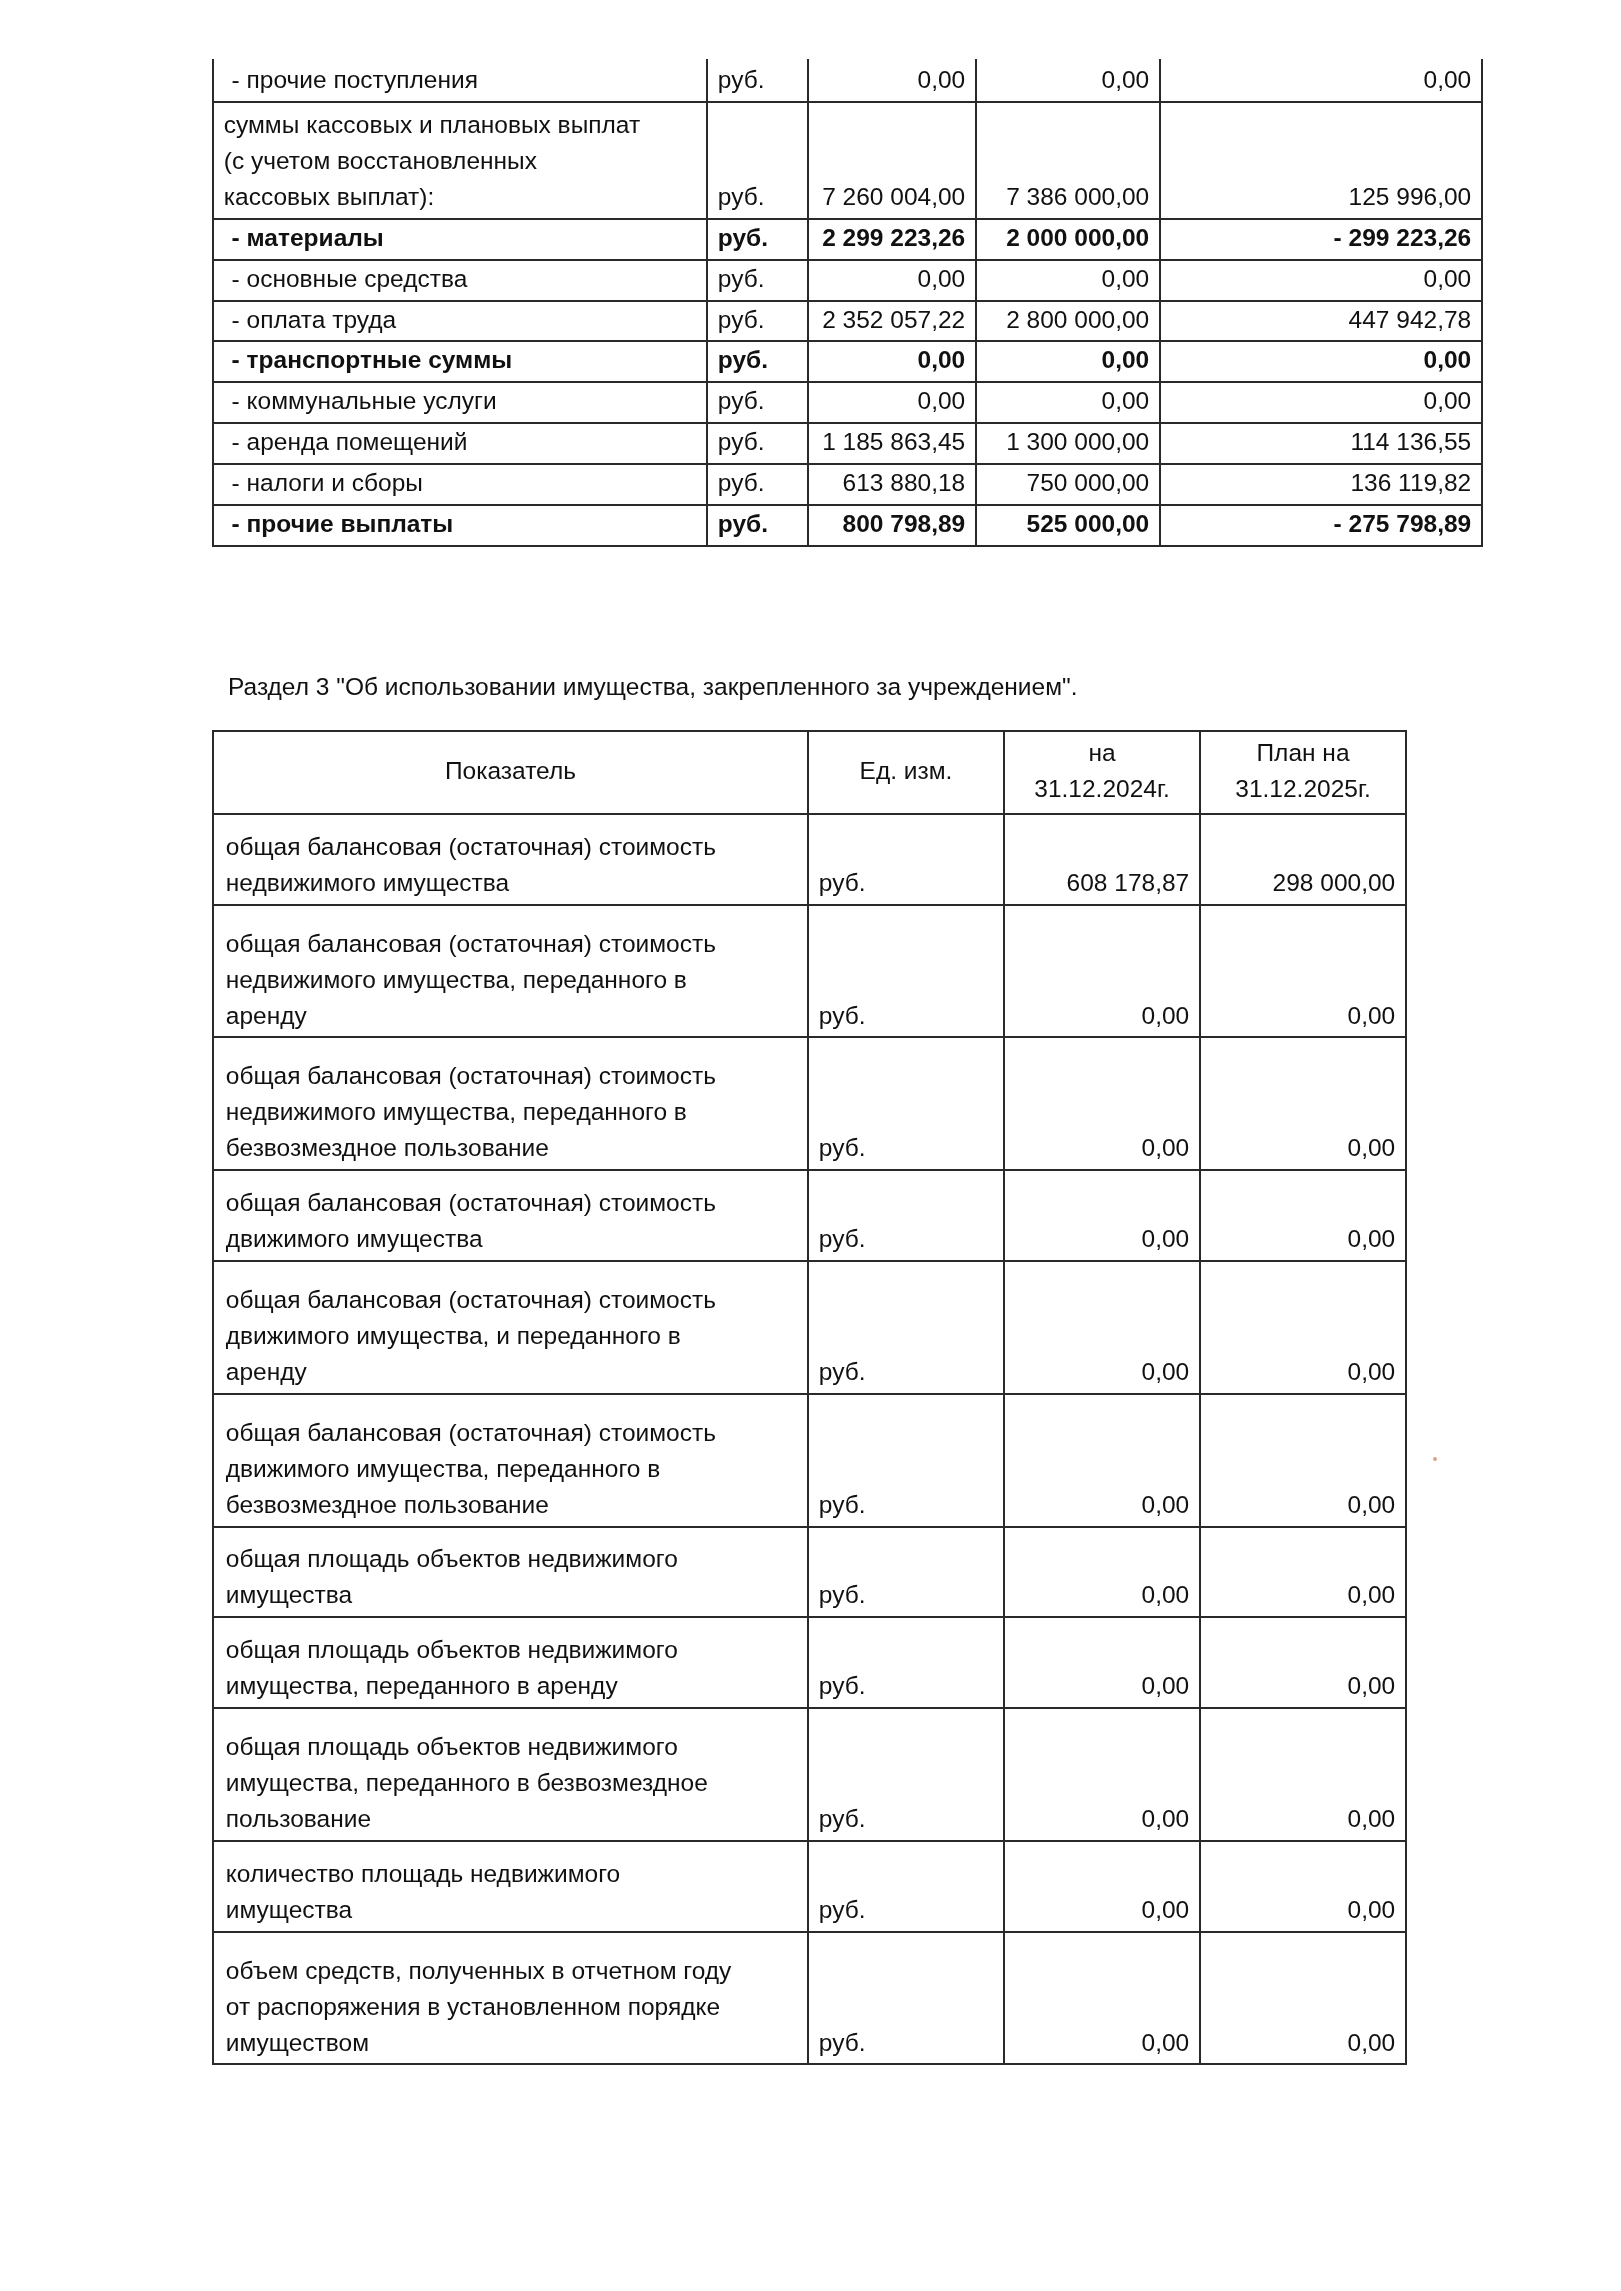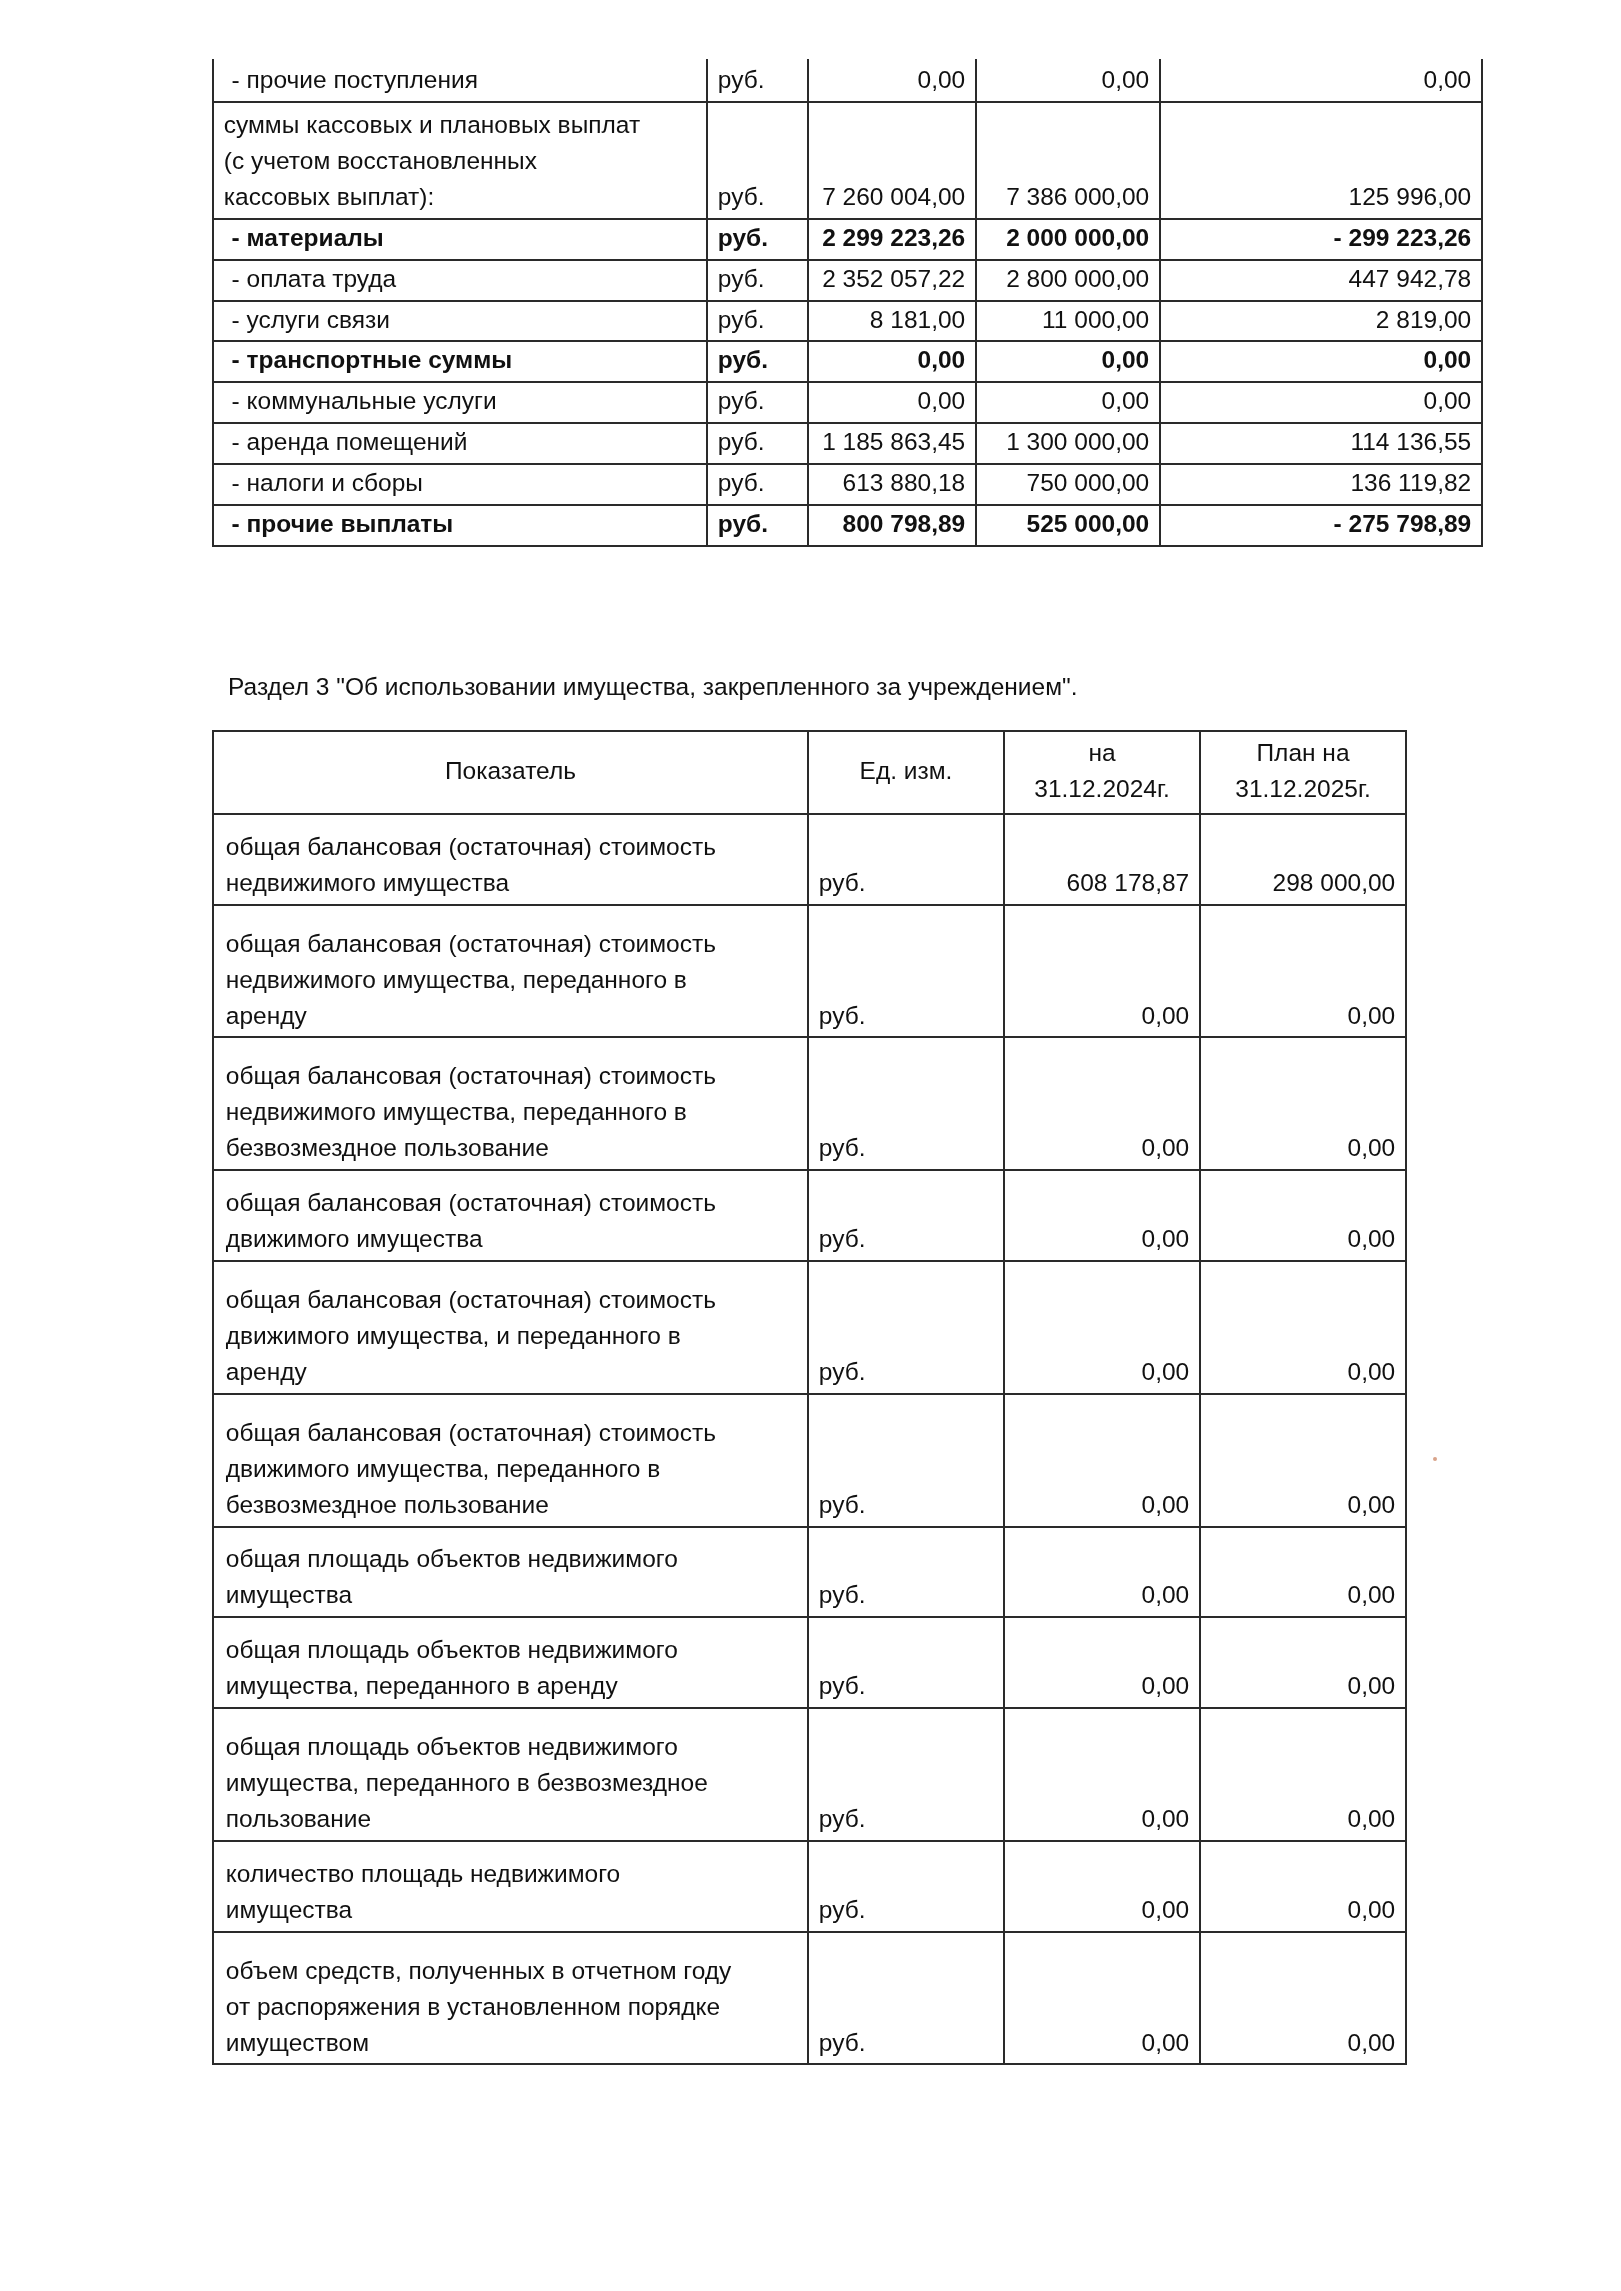--- a/index.html
+++ b/index.html
@@ -49,32 +49,32 @@
         <td class="num" style="height: 112px;">125 996,00</td>
       </tr>
       <tr>
         <td class="label bold">- материалы</td>
         <td class=" bold">руб.</td>
         <td class="num bold">2 299 223,26</td>
         <td class="num bold">2 000 000,00</td>
         <td class="num bold">- 299 223,26</td>
       </tr>
       <tr>
+        <td class="label">- основные средства</td>
+        <td class="">руб.</td>
+        <td class="num">0,00</td>
+        <td class="num">0,00</td>
+        <td class="num">0,00</td>
+      </tr>
+      <tr>
         <td class="label">- оплата труда</td>
         <td class="">руб.</td>
         <td class="num">2 352 057,22</td>
         <td class="num">2 800 000,00</td>
         <td class="num">447 942,78</td>
-      </tr>
-      <tr>
-        <td class="label">- услуги связи</td>
-        <td class="">руб.</td>
-        <td class="num">8 181,00</td>
-        <td class="num">11 000,00</td>
-        <td class="num">2 819,00</td>
       </tr>
       <tr>
         <td class="label bold">- транспортные суммы</td>
         <td class=" bold">руб.</td>
         <td class="num bold">0,00</td>
         <td class="num bold">0,00</td>
         <td class="num bold">0,00</td>
       </tr>
       <tr>
         <td class="label">- коммунальные услуги</td>

